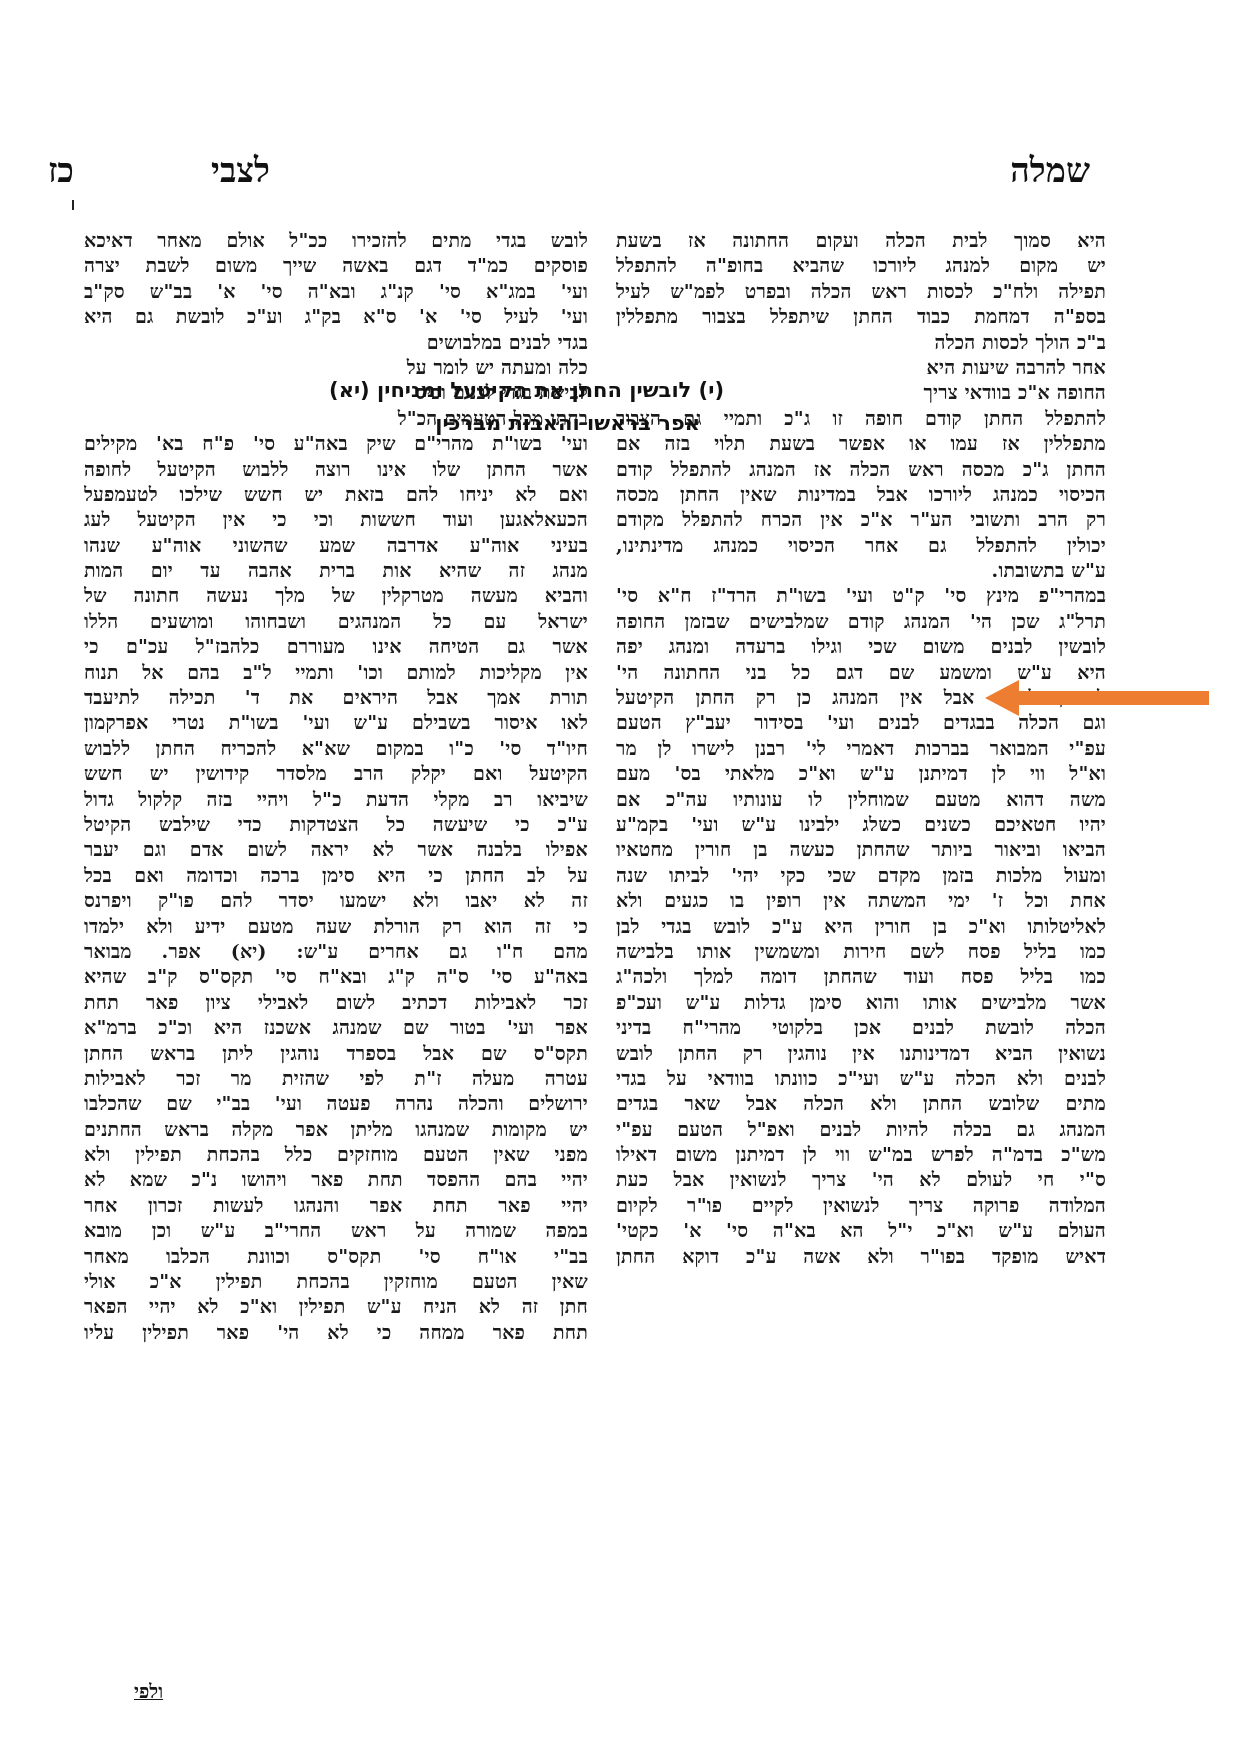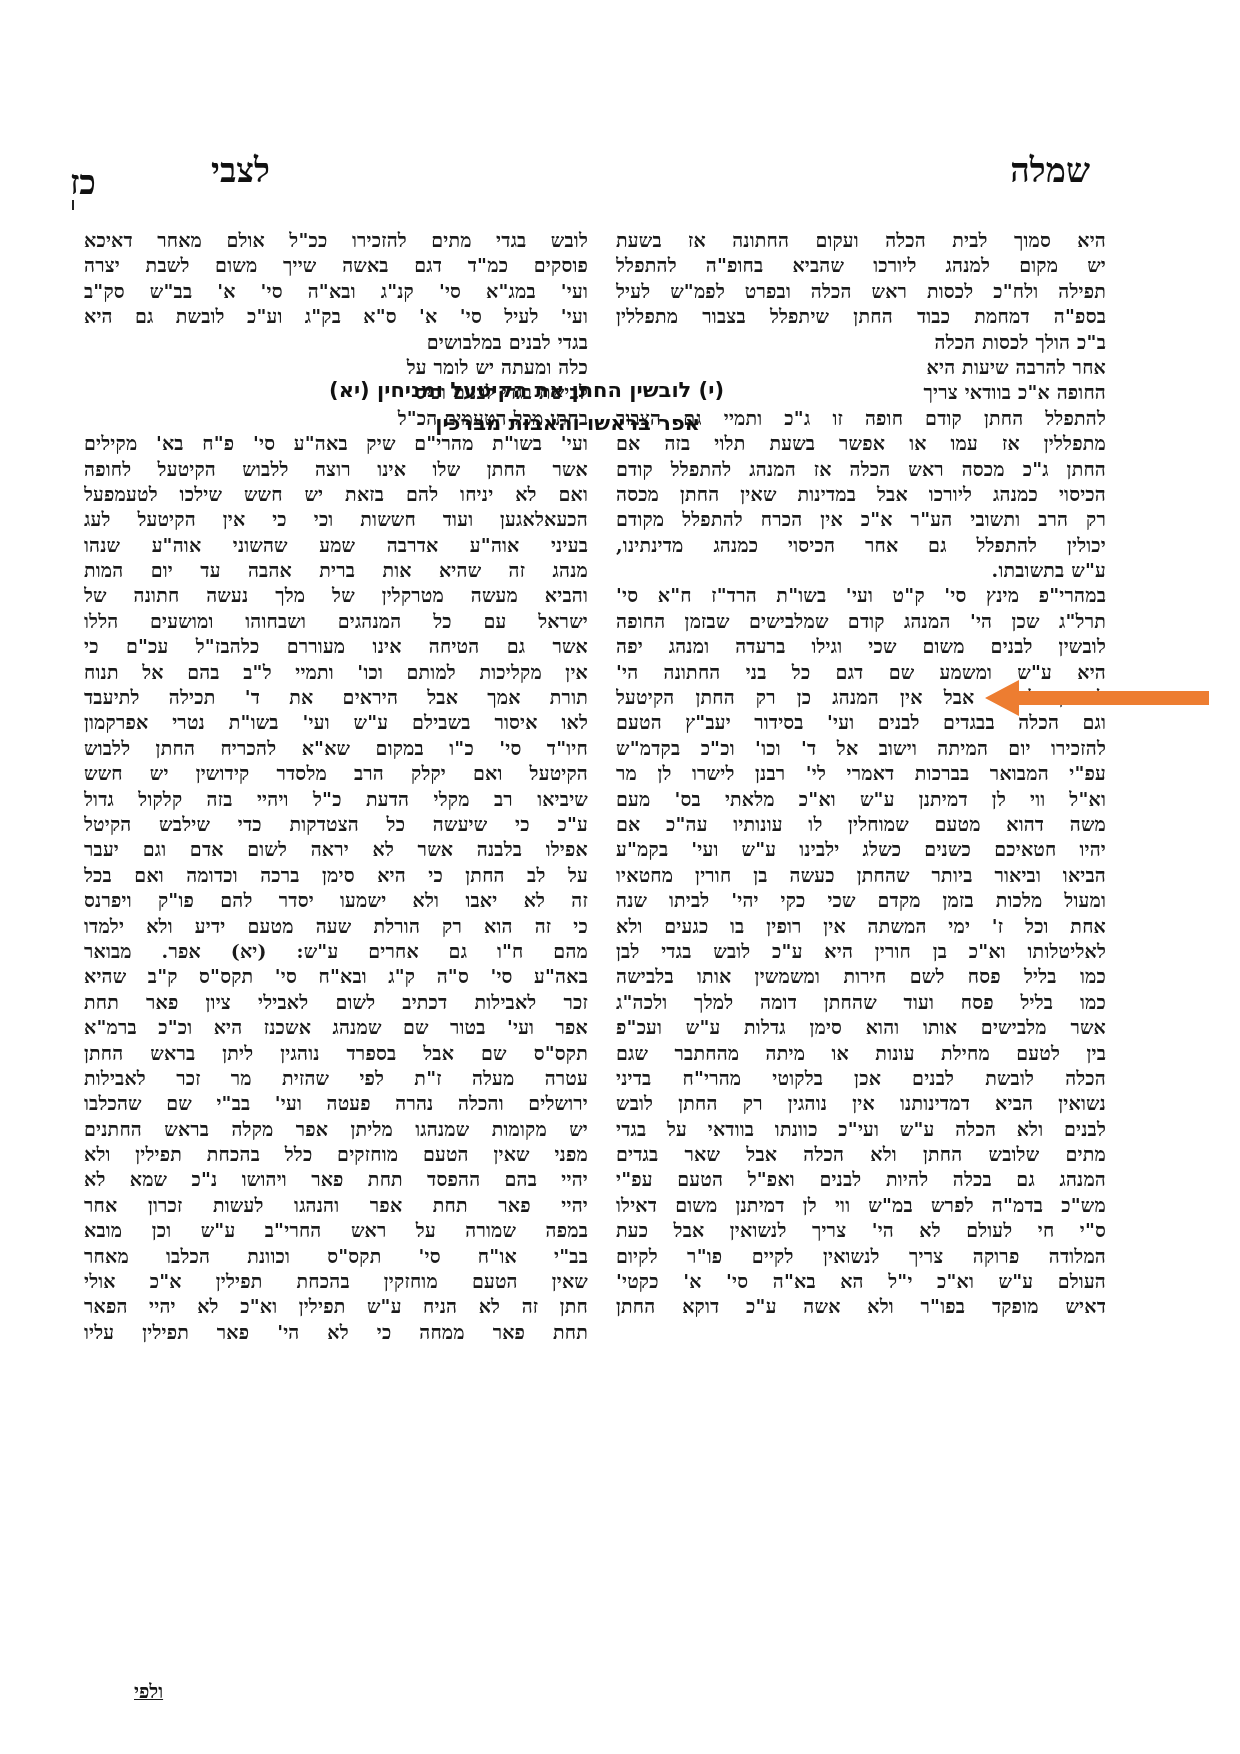--- a/index.html
+++ b/index.html
@@ -9,21 +9,21 @@
   }
   .page { position: absolute; left: 0; top: 0; width: 1240px; height: 1754px; }
   .header {
     position: absolute; top: 150px; left: 80px; width: 1030px; height: 50px;
     direction: rtl; font-weight: bold; font-size: 34px; color: #111;
   }
   .header span { position: absolute; top: 0; white-space: nowrap; }
   .h-right { right: 20px; }
   .h-center { right: 420px; }
   .h-left1 { right: 840px; }
-  .h-left2 { right: 1014px; margin-top: 12px; }
+  .h-left2 { right: 1036px; }
   .tick { position: absolute; left: 72px; top: 200px; width: 2px; height: 10px; background: #222; }
 
   .col {
     position: absolute; direction: rtl; font-size: 19px; line-height: 25.4px;
     font-weight: bold; color: #1a1a1a; letter-spacing: 0.2px;
   }
   .col .ln { display: block; white-space: nowrap; text-align: justify; text-align-last: justify; height: 25.4px; overflow: hidden; }
   .col .ln.short { text-align-last: right; }
   .col-right { left: 616px; top: 228px; width: 490px; }
   .col-left  { left: 84px;  top: 228px; width: 504px; }
@@ -65,33 +65,31 @@
       <span class="ln">הכיסוי כמנהג ליורכו אבל במדינות שאין החתן מכסה</span>
       <span class="ln">רק הרב ותשובי הע"ר א"כ אין הכרח להתפלל מקודם</span>
       <span class="ln">יכולין להתפלל גם אחר הכיסוי כמנהג מדינתינו,</span>
       <span class="ln short" style="width: 180px;">ע"ש בתשובתו.</span>
       <span class="ln">במהרי"פ מינץ סי' ק"ט ועי' בשו"ת הרד"ז ח"א סי'</span>
       <span class="ln">תרל"ג שכן הי' המנהג קודם שמלבישים שבזמן החופה</span>
       <span class="ln">לובשין לבנים משום שכי וגילו ברעדה ומנהג יפה</span>
       <span class="ln">היא ע"ש ומשמע שם דגם כל בני החתונה הי'</span>
       <span class="ln">לובשין לבנים אבל אין המנהג כן רק החתן הקיטעל</span>
       <span class="ln">וגם הכלה בבגדים לבנים ועי' בסידור יעב"ץ הטעם</span>
-      <span class="ln">להזכירו יום המיתה וישוב אל ד' וכו' וכ"כ בקדמ"ש</span>
       <span class="ln">עפ"י המבואר בברכות דאמרי לי' רבנן לישרו לן מר</span>
       <span class="ln">וא"ל ווי לן דמיתנן ע"ש וא"כ מלאתי בס' מעם</span>
       <span class="ln">משה דהוא מטעם שמוחלין לו עונותיו עה"כ אם</span>
       <span class="ln">יהיו חטאיכם כשנים כשלג ילבינו ע"ש ועי' בקמ"ע</span>
       <span class="ln">הביאו וביאור ביותר שהחתן כעשה בן חורין מחטאיו</span>
       <span class="ln">ומעול מלכות בזמן מקדם שכי כקי יהי' לביתו שנה</span>
       <span class="ln">אחת וכל ז' ימי המשתה אין רופין בו כגעים ולא</span>
       <span class="ln">לאליטלותו וא"כ בן חורין היא ע"כ לובש בגדי לבן</span>
       <span class="ln">כמו בליל פסח לשם חירות ומשמשין אותו בלבישה</span>
       <span class="ln">כמו בליל פסח ועוד שהחתן דומה למלך ולכה"ג</span>
       <span class="ln">אשר מלבישים אותו והוא סימן גדלות ע"ש ועכ"פ</span>
-      <span class="ln">בין לטעם מחילת עונות או מיתה מהחתבר שגם</span>
       <span class="ln">הכלה לובשת לבנים אכן בלקוטי מהרי"ח בדיני</span>
       <span class="ln">נשואין הביא דמדינותנו אין נוהגין רק החתן לובש</span>
       <span class="ln">לבנים ולא הכלה ע"ש ועי"כ כוונתו בוודאי על בגדי</span>
       <span class="ln">מתים שלובש החתן ולא הכלה אבל שאר בגדים</span>
       <span class="ln">המנהג גם בכלה להיות לבנים ואפ"ל הטעם עפ"י</span>
       <span class="ln">מש"כ בדמ"ה לפרש במ"ש ווי לן דמיתנן משום דאילו</span>
       <span class="ln">ס"י חי לעולם לא הי' צריך לנשואין אבל כעת</span>
       <span class="ln">המלודה פרוקה צריך לנשואין לקיים פו"ר לקיום</span>
       <span class="ln">העולם ע"ש וא"כ י"ל הא בא"ה סי' א' כקטי'</span>
       <span class="ln">דאיש מופקד בפו"ר ולא אשה ע"כ דוקא החתן</span>

